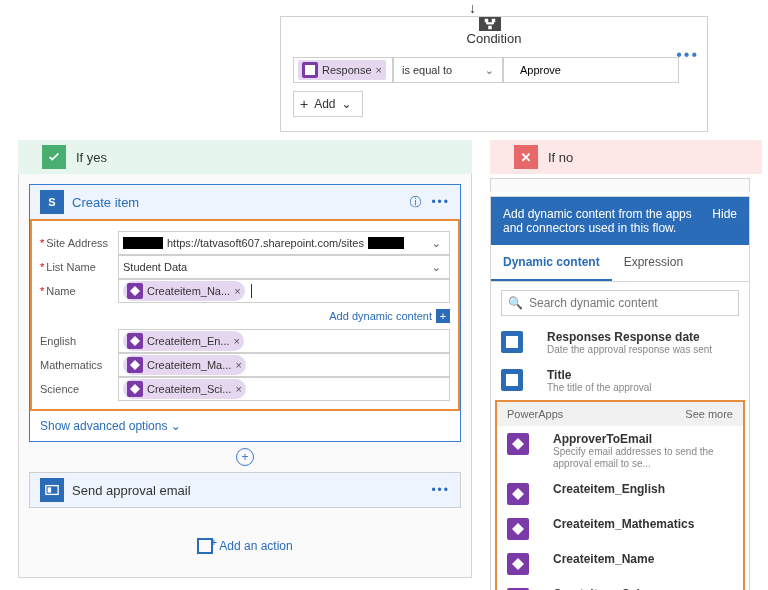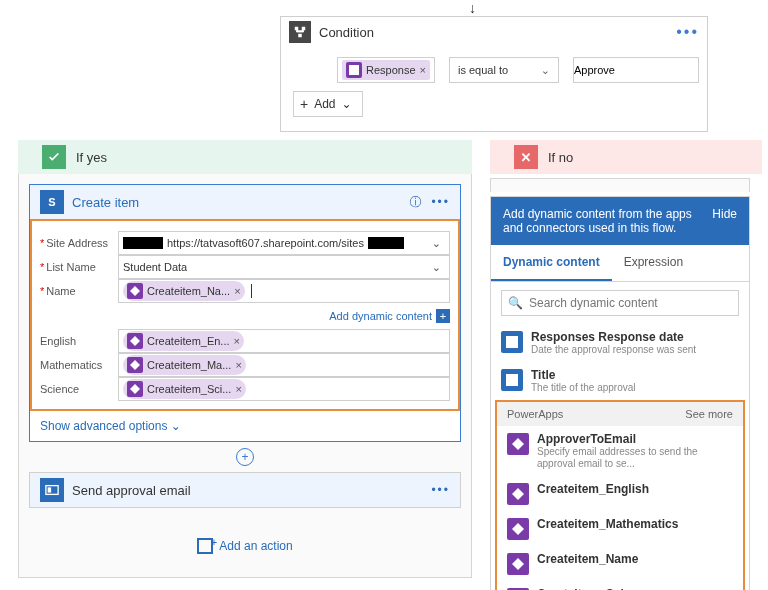--- a/index.html
+++ b/index.html
@@ -3,35 +3,35 @@
 <meta charset="utf-8">
 <style>
   * { box-sizing: border-box; font-family: "Segoe UI", Arial, sans-serif; }
   body { margin:0; background:#fff; font-size:12px; color:#333; }
   .canvas { width:768px; height:590px; position:relative; overflow:hidden; }
 
   .arrow-down { position:absolute; left:469px; top:0; font-size:14px; color:#333; }
 
   
   .cond-card { position:absolute; left:280px; top:16px; width:428px; border:1px solid #cfcfcf; background:#fff; }
-  .cond-head { display:flex; align-items:center; height:30px; padding:0 8px; }
+  .cond-head { display:flex; align-items:center; height:30px; padding:0 8px;flex-direction:column; }
   .cond-head .icon-box { width:22px; height:22px; background:#474747; display:flex; align-items:center; justify-content:center; margin-right:8px; }
   .cond-head .icon-box svg { fill:#fff; width:14px; height:14px; }
   .cond-head .title { font-size:13px; }
   .cond-menu { margin-left:auto; color:#3a7bd5; font-size:16px; letter-spacing:2px; cursor:pointer; }
   .cond-body { padding:10px 12px 14px; }
-  .cond-row { display:flex; gap:14px; margin-bottom:8px;margin-left:44px; }
+  .cond-row { display:flex; gap:0; margin-bottom:8px; }
   .chip-box { display:flex; align-items:center; border:1px solid #cfcfcf; height:26px; padding:0 4px; }
   .chip { display:inline-flex; align-items:center; background:#e6d7f1; border-radius:2px; padding:2px 4px; font-size:11px; }
   .chip .ci { width:16px; height:16px; background:#7a3aa8; border-radius:2px; margin-right:4px; display:flex; align-items:center; justify-content:center; }
   .chip .ci svg { width:10px; height:10px; fill:#fff; }
   .chip .x { margin-left:4px; color:#555; cursor:pointer; }
   .sel { border:1px solid #cfcfcf; height:26px; display:flex; align-items:center; padding:0 8px; font-size:11px; min-width:110px; justify-content:space-between; }
   .sel .chev { color:#666; }
-  .txt { border:1px solid #cfcfcf; height:26px; padding:0 0; font-size:11px; min-width:126px; }
+  .txt { border:1px solid #cfcfcf; height:26px; padding:0 16px; font-size:11px; min-width:126px; }
   .add-btn { display:inline-flex; align-items:center; border:1px solid #cfcfcf; height:26px; padding:0 10px 0 6px; gap:6px; font-size:12px; cursor:pointer; }
 
   
   .yes-col { position:absolute; left:18px; top:140px; width:454px; }
   .no-col  { position:absolute; left:490px; top:140px; width:272px; }
 
   .branch-head { height:34px; display:flex; align-items:center; padding:0 24px; font-size:13px; }
   .yes-head { background:#e6f6ee; }
   .yes-head .sq { width:24px; height:24px; background:#4aae70; display:flex; align-items:center; justify-content:center; margin-right:10px; }
   .no-head { background:#fde7e7; }
@@ -78,21 +78,21 @@
   
   .dyn-panel { position:absolute; left:490px; top:196px; width:260px; background:#fff; border:1px solid #d5d5d5;}
   .dyn-top { background:#2a6cb8; color:#fff; padding:10px 12px; font-size:12px; display:flex; gap:8px; }
   .dyn-top .hide { margin-left:auto; cursor:pointer; }
   .dyn-tabs { display:flex; border-bottom:1px solid #d5d5d5; }
   .dyn-tab { padding:10px 12px; font-size:12px; color:#555; cursor:pointer; }
   .dyn-tab.active { color:#2a6cb8; border-bottom:2px solid #2a6cb8; font-weight:600;}
   .dyn-search { padding:8px 10px; }
   .dyn-search .sx { border:1px solid #cfcfcf; height:26px; display:flex; align-items:center; padding:0 6px; gap:6px; color:#777; font-size:12px;}
   .dyn-list { max-height:310px; overflow:hidden; }
-  .dyn-item { display:flex; padding:6px 10px; gap:8px; align-items:flex-start; cursor:pointer; }
+  .dyn-item { display:flex; padding:6px 10px; gap:24px; align-items:flex-start; cursor:pointer; }
   .di-ico { width:22px; height:22px; background:#2a6cb8; flex-shrink:0; border-radius:2px; display:flex; align-items:center; justify-content:center; margin-top:1px;}
   .di-ico.pa { background:#7a3aa8; }
   .di-ico svg { width:12px; height:12px; fill:#fff; }
   .di-txt .nm { font-size:12px; font-weight:600; color:#333; }
   .di-txt .ds { font-size:10px; color:#888; line-height:1.2; }
   .dyn-group { background:#f1f1f1; padding:6px 10px; font-size:11px; color:#666; display:flex; justify-content:space-between; }
   .dyn-pa-box { border:2px solid #e88b3a; margin:0 4px 4px; }
 
   .stub { position:absolute; left:490px; top:178px; width:260px; height:14px; border-left:1px solid #d5d5d5; border-right:1px solid #d5d5d5; border-top:1px solid #d5d5d5; background:#fafafa;}
 </style>

